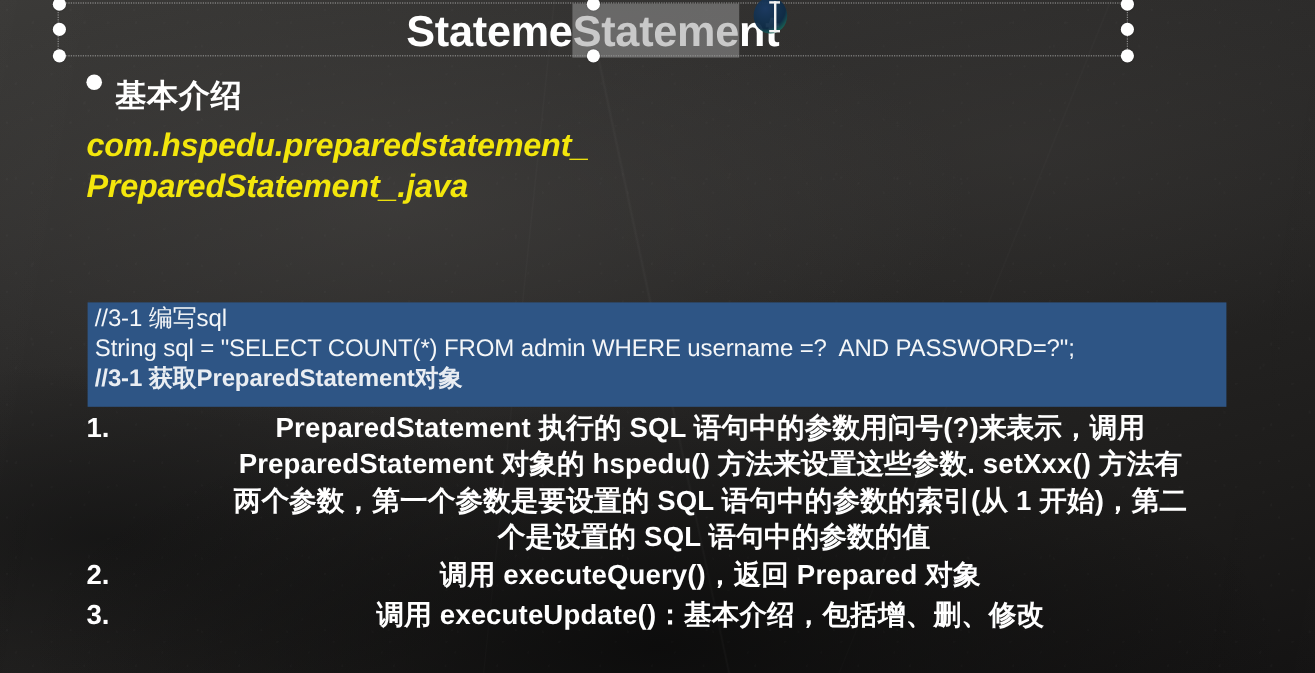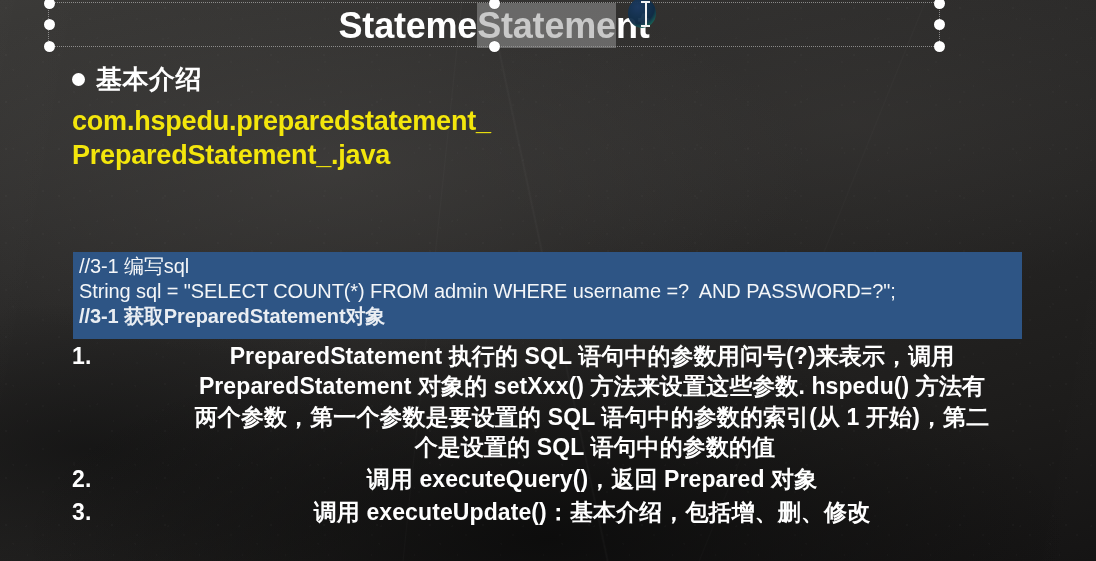--- a/index.html
+++ b/index.html
@@ -137,21 +137,21 @@
   }
 
   
   #bullet-section {
     position: absolute;
     left: 72px;
     top: 62px;
   }
   #bullet-row {
     display: flex;
-    align-items: center;
+    align-items: flex-start;
     gap: 11px;
   }
   .bullet-dot {
     width: 13px;
     height: 13px;
     border-radius: 50%;
     background: #ffffff;
     flex: 0 0 auto;
   }
   #bullet-label {
@@ -160,20 +160,21 @@
     color: #ffffff;
     letter-spacing: 0.5px;
   }
   #class-path {
     margin-top: 7px;
     font-size: 27px;
     font-weight: bold;
     color: #f3e60c;
     line-height: 1.27;
     letter-spacing: -0.2px;
+    font-style: italic;
   }
 
   
   #code-block {
     position: absolute;
     left: 73px;
     top: 252px;
     width: 949px;
     height: 87px;
     background: #2e5585;
@@ -261,21 +262,21 @@
     <div class="code-line">String sql = "SELECT COUNT(*) FROM admin WHERE username =?  AND PASSWORD=?";</div>
     <div class="code-line clipped">//3-1 获取PreparedStatement对象</div>
   </div>
 
   <div id="points">
 
     <div class="point">
       <span class="point-num">1.</span>
       <span class="point-text">
         <span class="ln">PreparedStatement 执行的 SQL 语句中的参数用问号(?)来表示，调用</span>
-        <span class="ln">PreparedStatement 对象的 setXxx() 方法来设置这些参数. hspedu() 方法有</span>
+        <span class="ln">PreparedStatement 对象的 hspedu() 方法来设置这些参数. setXxx() 方法有</span>
         <span class="ln">两个参数，第一个参数是要设置的 SQL 语句中的参数的索引(从 1 开始)，第二</span>
         <span class="ln ind">个是设置的 SQL 语句中的参数的值</span>
       </span>
     </div>
 
     <div class="point">
       <span class="point-num">2.</span>
       <span class="point-text">
         <span class="ln">调用 executeQuery()，返回 Prepared 对象</span>
       </span>

